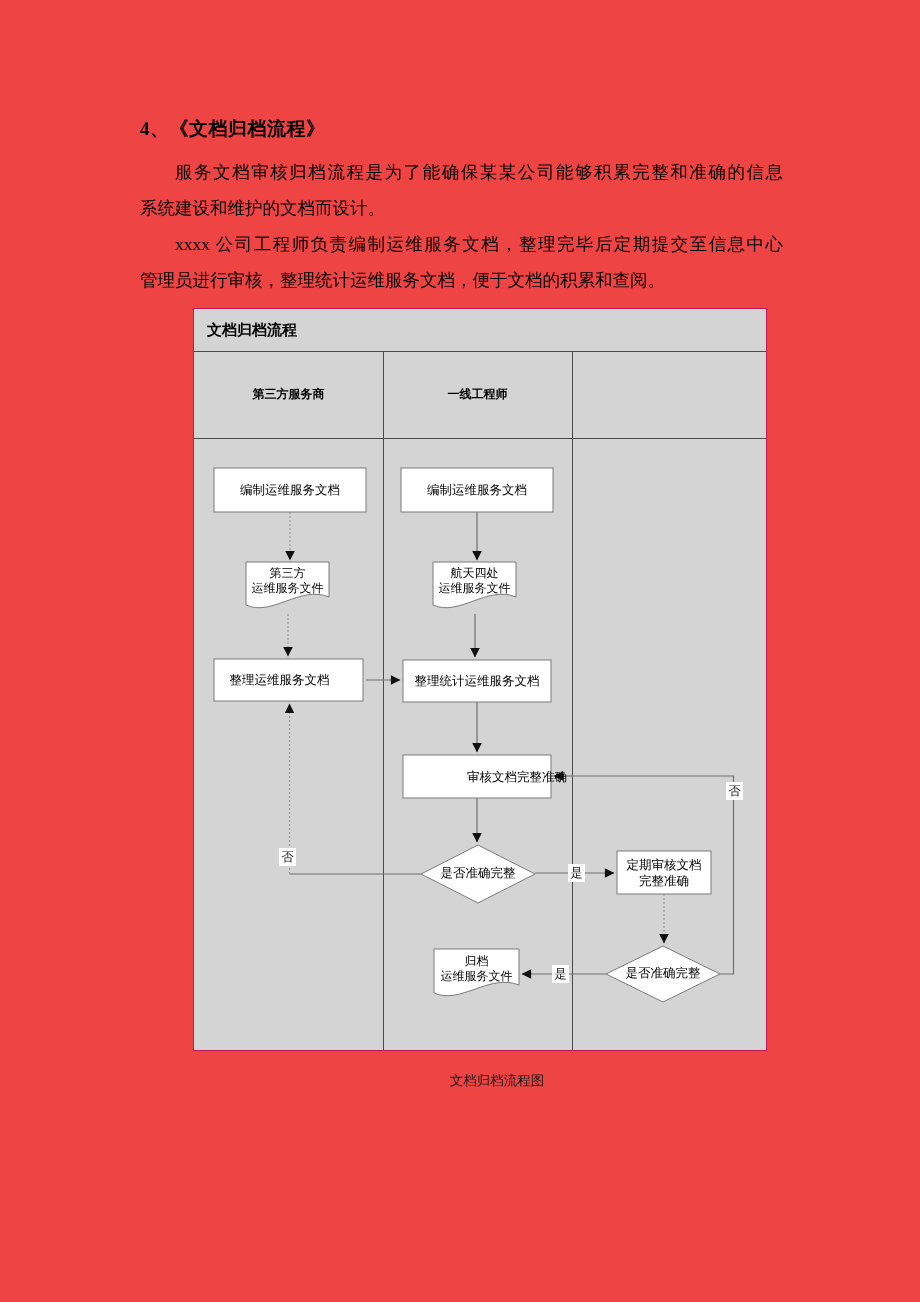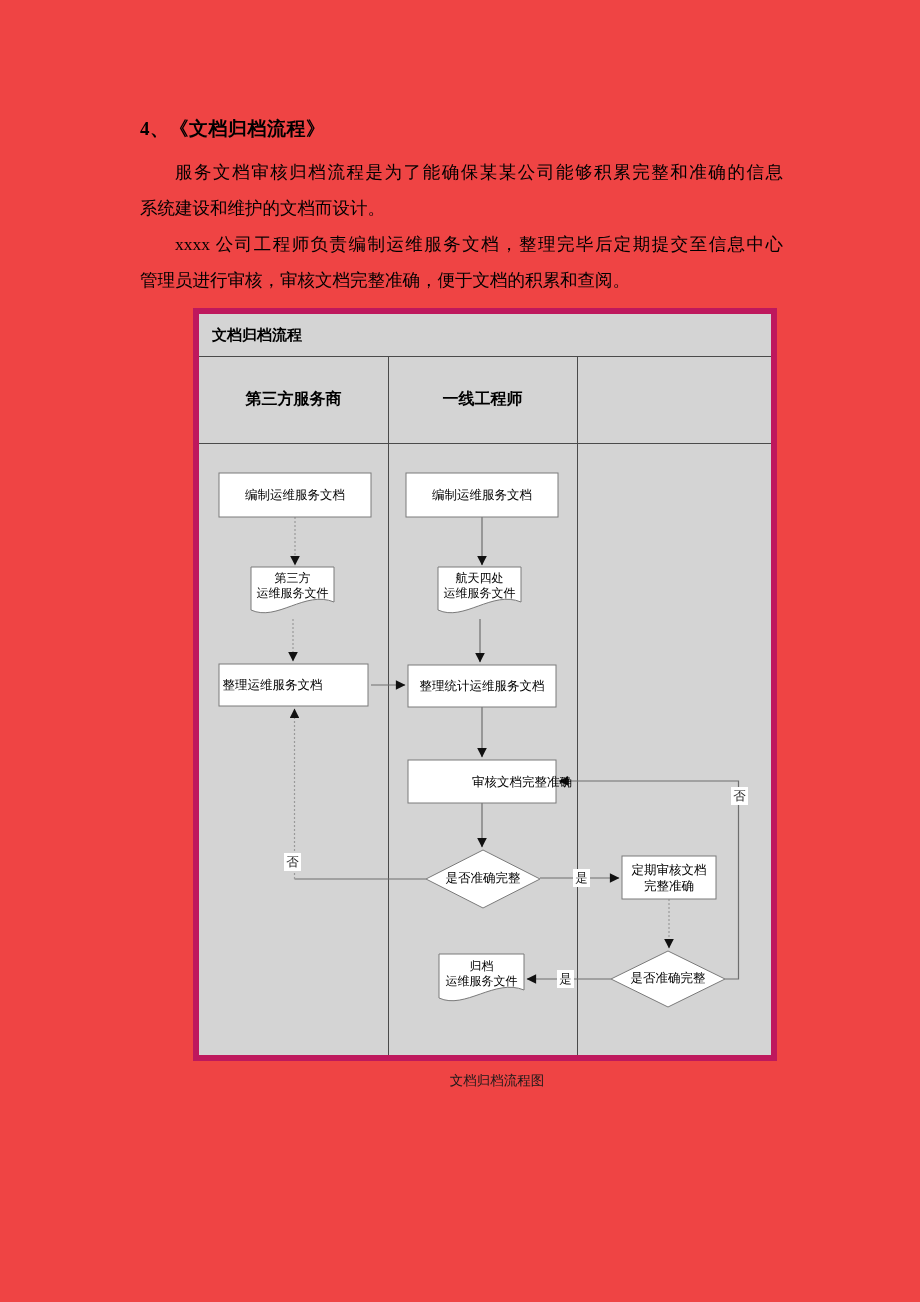--- a/index.html
+++ b/index.html
@@ -9,47 +9,47 @@
   }
   .doc-heading{position:absolute;left:140px;top:116px;font-size:19px;font-weight:bold;letter-spacing:.5px;}
   .doc-body{position:absolute;left:140px;top:154px;width:643px;font-size:17.5px;}
   .t-line{line-height:36px;white-space:nowrap;}
   .t-line.j{white-space:normal;text-align:justify;text-align-last:justify;}
   .t-line.ind{text-indent:2em;}
 
   
   .chart{
     position:absolute;left:193px;top:308px;width:572px;height:741px;
-    background:#d4d4d4;border:6px solid #be185d;box-sizing:content-box;
+    background:#d4d4d4;border:1px solid #be185d;box-sizing:content-box;
   }
   .chart svg{position:absolute;left:0;top:0;pointer-events:none;}
   .chart .txt{position:absolute;display:flex;align-items:center;justify-content:center;
     text-align:center;font-size:12.5px;line-height:16px;}
   .pre{white-space:pre-line;}
   .chart-title{position:absolute;left:0;top:0;width:572px;height:42px;line-height:42px;
     padding-left:13px;box-sizing:border-box;font-size:15px;font-weight:bold;}
   .lane-h{position:absolute;top:42px;height:87px;display:flex;align-items:center;
-    justify-content:center;font-size:16px;font-weight:bold;}
+    justify-content:center;font-size:12px;font-weight:bold;}
   .edge-lbl{position:absolute;width:17px;height:18px;line-height:18px;text-align:center;
     background:#ffffff;font-size:12.5px;color:#222;}
   .caption{position:absolute;left:211px;top:1072px;width:572px;text-align:center;
     font-size:13.5px;color:#1a1a1a;}
 </style>
 </head>
 <body>
 
 <div class="page">
 
   <div class="doc-heading">4、《文档归档流程》</div>
 
   <div class="doc-body">
     <div class="t-line j ind">服务文档审核归档流程是为了能确保某某公司能够积累完整和准确的信息</div>
     <div class="t-line">系统建设和维护的文档而设计。</div>
     <div class="t-line j ind">xxxx 公司工程师负责编制运维服务文档，整理完毕后定期提交至信息中心</div>
-    <div class="t-line">管理员进行审核，审核文档完整准确，便于文档的积累和查阅。</div>
+    <div class="t-line">管理员进行审核，整理统计运维服务文档，便于文档的积累和查阅。</div>
   </div>
 
   <div class="chart">
 
     <svg width="572" height="741" viewBox="0 0 572 741">
       <defs>
         <marker id="arr" viewBox="0 0 10 10" refX="9.5" refY="5" markerWidth="9" markerHeight="8" orient="auto">
           <path d="M0,0 L10,5 L0,10 Z" fill="#111"></path>
         </marker>
       </defs>
@@ -96,21 +96,21 @@
     <div class="chart-title">文档归档流程</div>
     <div class="lane-h" style="left:0;width:189px;">第三方服务商</div>
     <div class="lane-h" style="left:189px;width:189px;">一线工程师</div>
 
     <div class="txt" style="left:20px;top:159px;width:152px;height:44px;">编制运维服务文档</div>
     <div class="txt" style="left:207px;top:159px;width:152px;height:44px;">编制运维服务文档</div>
     <div class="txt pre" style="left:52px;top:255px;width:83px;height:34px;font-size:12px;line-height:15px;">第三方
 运维服务文件</div>
     <div class="txt pre" style="left:239px;top:255px;width:83px;height:34px;font-size:12px;line-height:15px;">航天四处
 运维服务文件</div>
-    <div class="txt" style="left:8px;top:350px;width:131px;height:42px;">整理运维服务文档</div>
+    <div class="txt" style="left:20px;top:350px;width:131px;height:42px;">整理运维服务文档</div>
     <div class="txt" style="left:209px;top:351px;width:148px;height:42px;">整理统计运维服务文档</div>
     <div class="txt" style="left:209px;top:446px;width:148px;height:43px;margin-left:40px;">审核文档完整准确</div>
     <div class="txt" style="left:227px;top:534px;width:114px;height:60px;">是否准确完整</div>
     <div class="txt pre" style="left:240px;top:643px;width:85px;height:34px;font-size:12px;line-height:15px;">归档
 运维服务文件</div>
     <div class="txt pre" style="left:423px;top:542px;width:94px;height:43px;line-height:16px;">定期审核文档
 完整准确</div>
     <div class="txt" style="left:412px;top:635px;width:114px;height:58px;">是否准确完整</div>
 
     <div class="edge-lbl" style="left:85px;top:539px;">否</div>

